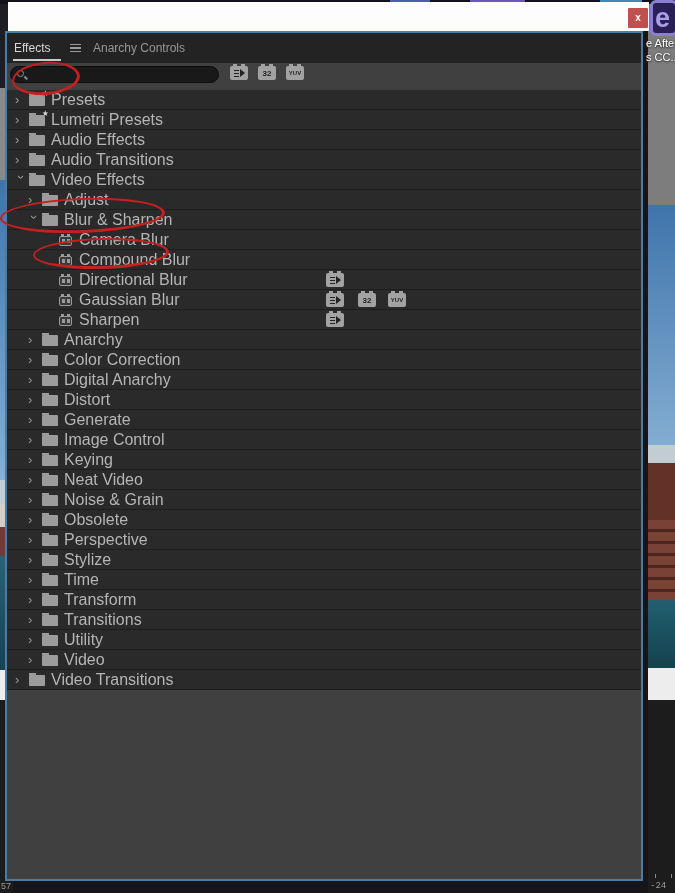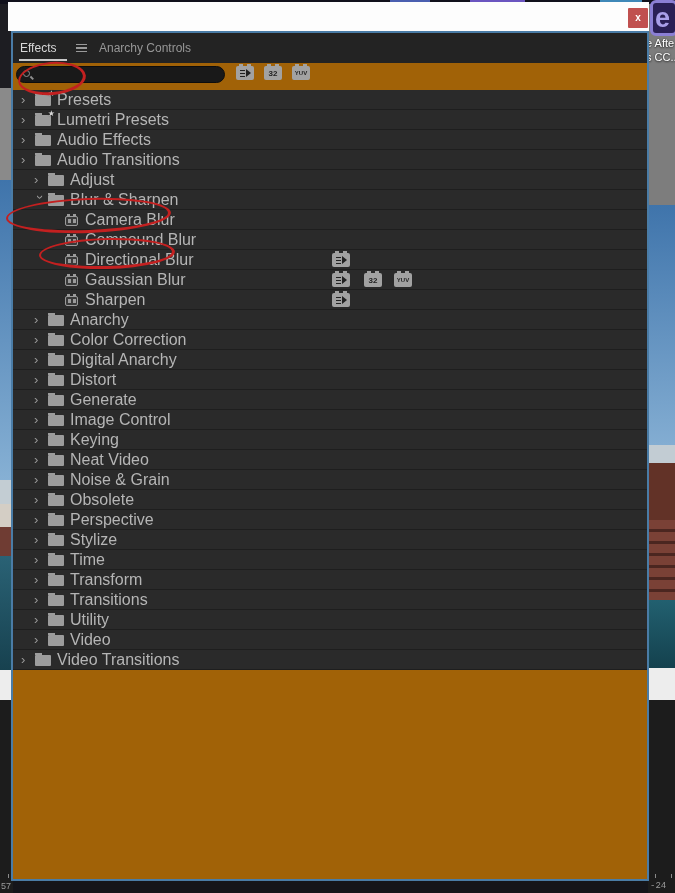--- a/index.html
+++ b/index.html
@@ -51,22 +51,22 @@
   .ae-label.l1 { top:37px; }
   .ae-label.l2 { top:51px; }
 
   
   .titlebar { position:absolute; left:8px; top:2px; width:641px; height:29px; background:#fdfdfd; z-index:5; }
   .close-btn { position:absolute; left:620px; top:6px; width:20px; height:20px; background:#c0504f;
                color:#fff; font-size:10px; font-weight:bold; text-align:center; line-height:20px;
                border-radius:1px; cursor:default; }
 
   
-  .panel { position:absolute; left:11px; top:31px; width:638px; height:850px; z-index:5;
-           background:#a16207; border:2px solid #4a7ca6; }
+  .panel { position:absolute; left:5px; top:31px; width:638px; height:850px; z-index:5;
+           background:#404040; border:2px solid #4a7ca6; }
   .tabbar { position:absolute; left:0; top:0; width:100%; height:30px; background:#232323; }
   .tab { position:absolute; top:8px; font-size:12px; }
   .tab.effects { left:7px; color:#d8d8d8; }
   .tab.controls { left:86px; color:#979797; }
   .tab-underline { position:absolute; left:6px; top:26px; width:48px; height:2px; background:#c9c9c9; }
   .menu-icon { position:absolute; left:63px; top:11px; width:11px; height:8px;
                border-top:1.5px solid #9a9a9a; border-bottom:1.5px solid #9a9a9a; }
   .menu-icon::after { content:""; display:block; margin-top:2.4px; height:1.5px; background:#9a9a9a; }
 
   .searchbox { position:absolute; left:3px; top:33px; width:209px; height:17px;
@@ -204,20 +204,25 @@
         <div class="row lvl0">
           <span class="chev">›</span>
           <span class="folder-icon"></span>
           <span class="lbl">Audio Effects</span>
         </div>
         <div class="row lvl0">
           <span class="chev">›</span>
           <span class="folder-icon"></span>
           <span class="lbl">Audio Transitions</span>
         </div>
+        <div class="row lvl0">
+          <span class="chev open">›</span>
+          <span class="folder-icon"></span>
+          <span class="lbl">Video Effects</span>
+        </div>
         <div class="row lvl1">
           <span class="chev">›</span>
           <span class="folder-icon"></span>
           <span class="lbl">Adjust</span>
         </div>
         <div class="row lvl1">
           <span class="chev open">›</span>
           <span class="folder-icon"></span>
           <span class="lbl">Blur &amp; Sharpen</span>
         </div>

